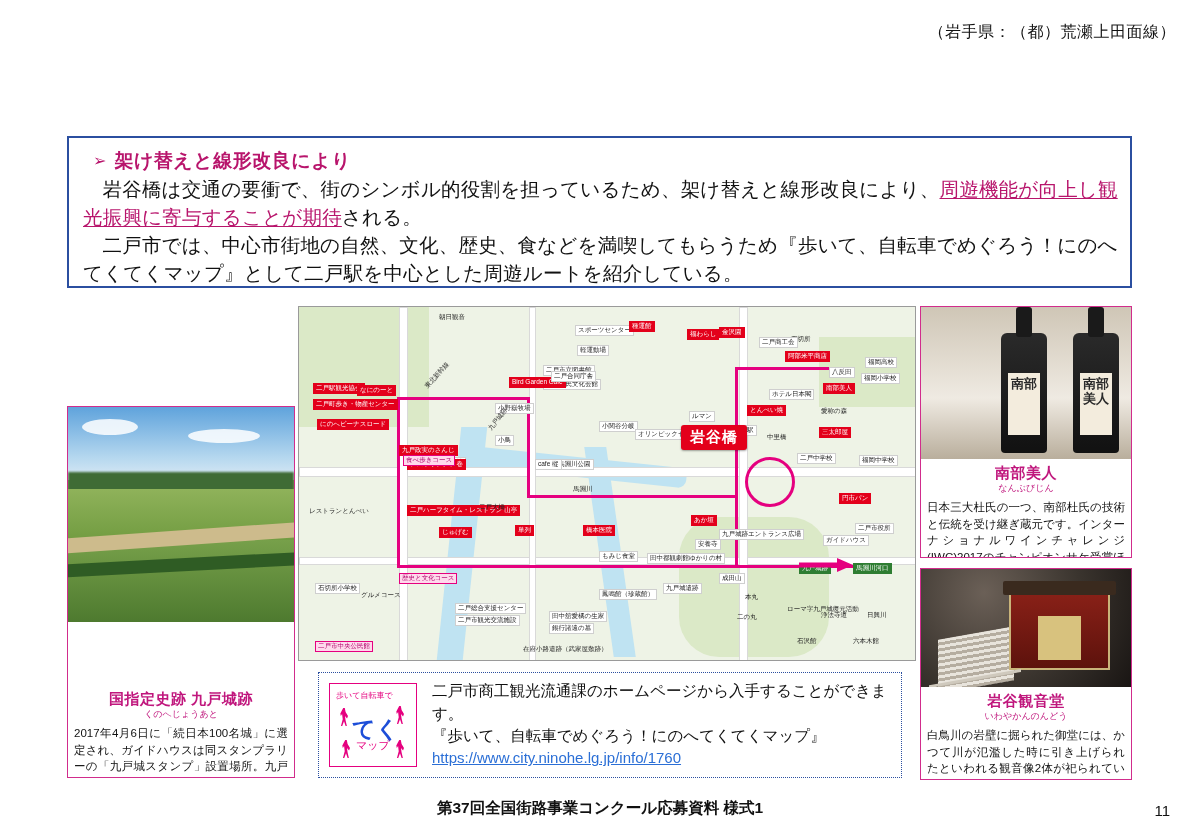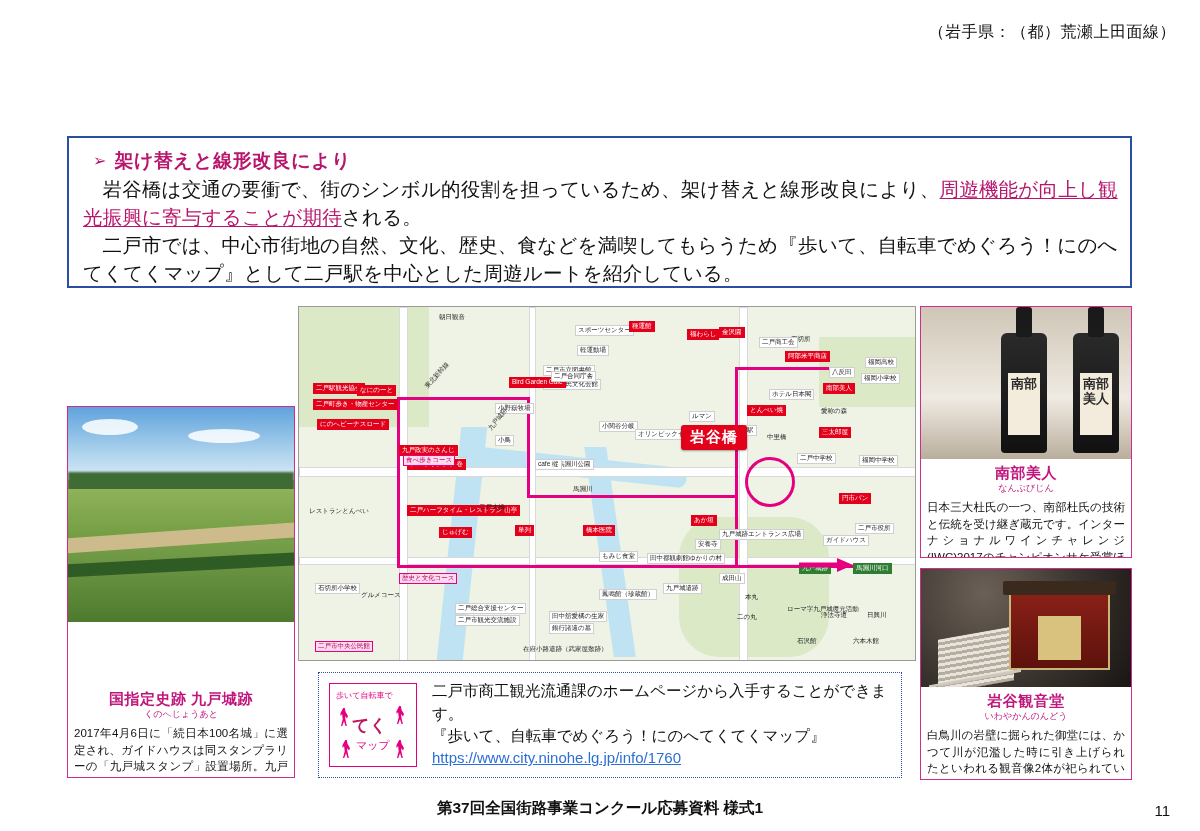--- a/index.html
+++ b/index.html
@@ -167,21 +167,21 @@
   .note-box{
     position:absolute;left:318px;top:672px;width:584px;height:106px;
     border:1.5px dotted #2b4fa0;background:#fff;box-sizing:border-box;
     display:flex;align-items:center;gap:15px;padding:6px 10px;
   }
   .note-logo{
     width:86px;height:82px;border:1px solid #e5007f;background:#fff;
     position:relative;flex:none;
   }
   .note-logo .t1{position:absolute;left:6px;top:6px;font-size:8px;color:#e5007f;}
-  .note-logo .t2{position:absolute;left:22px;top:30px;font-size:17px;font-weight:bold;color:#be185d;}
+  .note-logo .t2{position:absolute;left:22px;top:30px;font-size:23px;font-weight:bold;color:#1d4ed8;}
   .note-logo .t3{position:absolute;left:26px;top:54px;font-size:11px;color:#e5007f;}
   .note-logo .walker{position:absolute;width:8px;height:18px;background:#e5007f;
     clip-path:polygon(40% 0,60% 0,70% 22%,100% 45%,88% 58%,62% 44%,70% 70%,86% 100%,70% 100%,50% 74%,28% 100%,12% 100%,34% 62%,26% 34%,10% 44%,4% 30%);}
   .note-text{font-size:15.5px;line-height:1.45;color:#111;}
   .note-link{color:#2b6fd6;text-decoration:underline;font-size:15px;}
 
   
   .footer{
     position:absolute;left:0;bottom:12px;width:100%;
     text-align:center;font-size:15.5px;font-weight:bold;color:#111;

